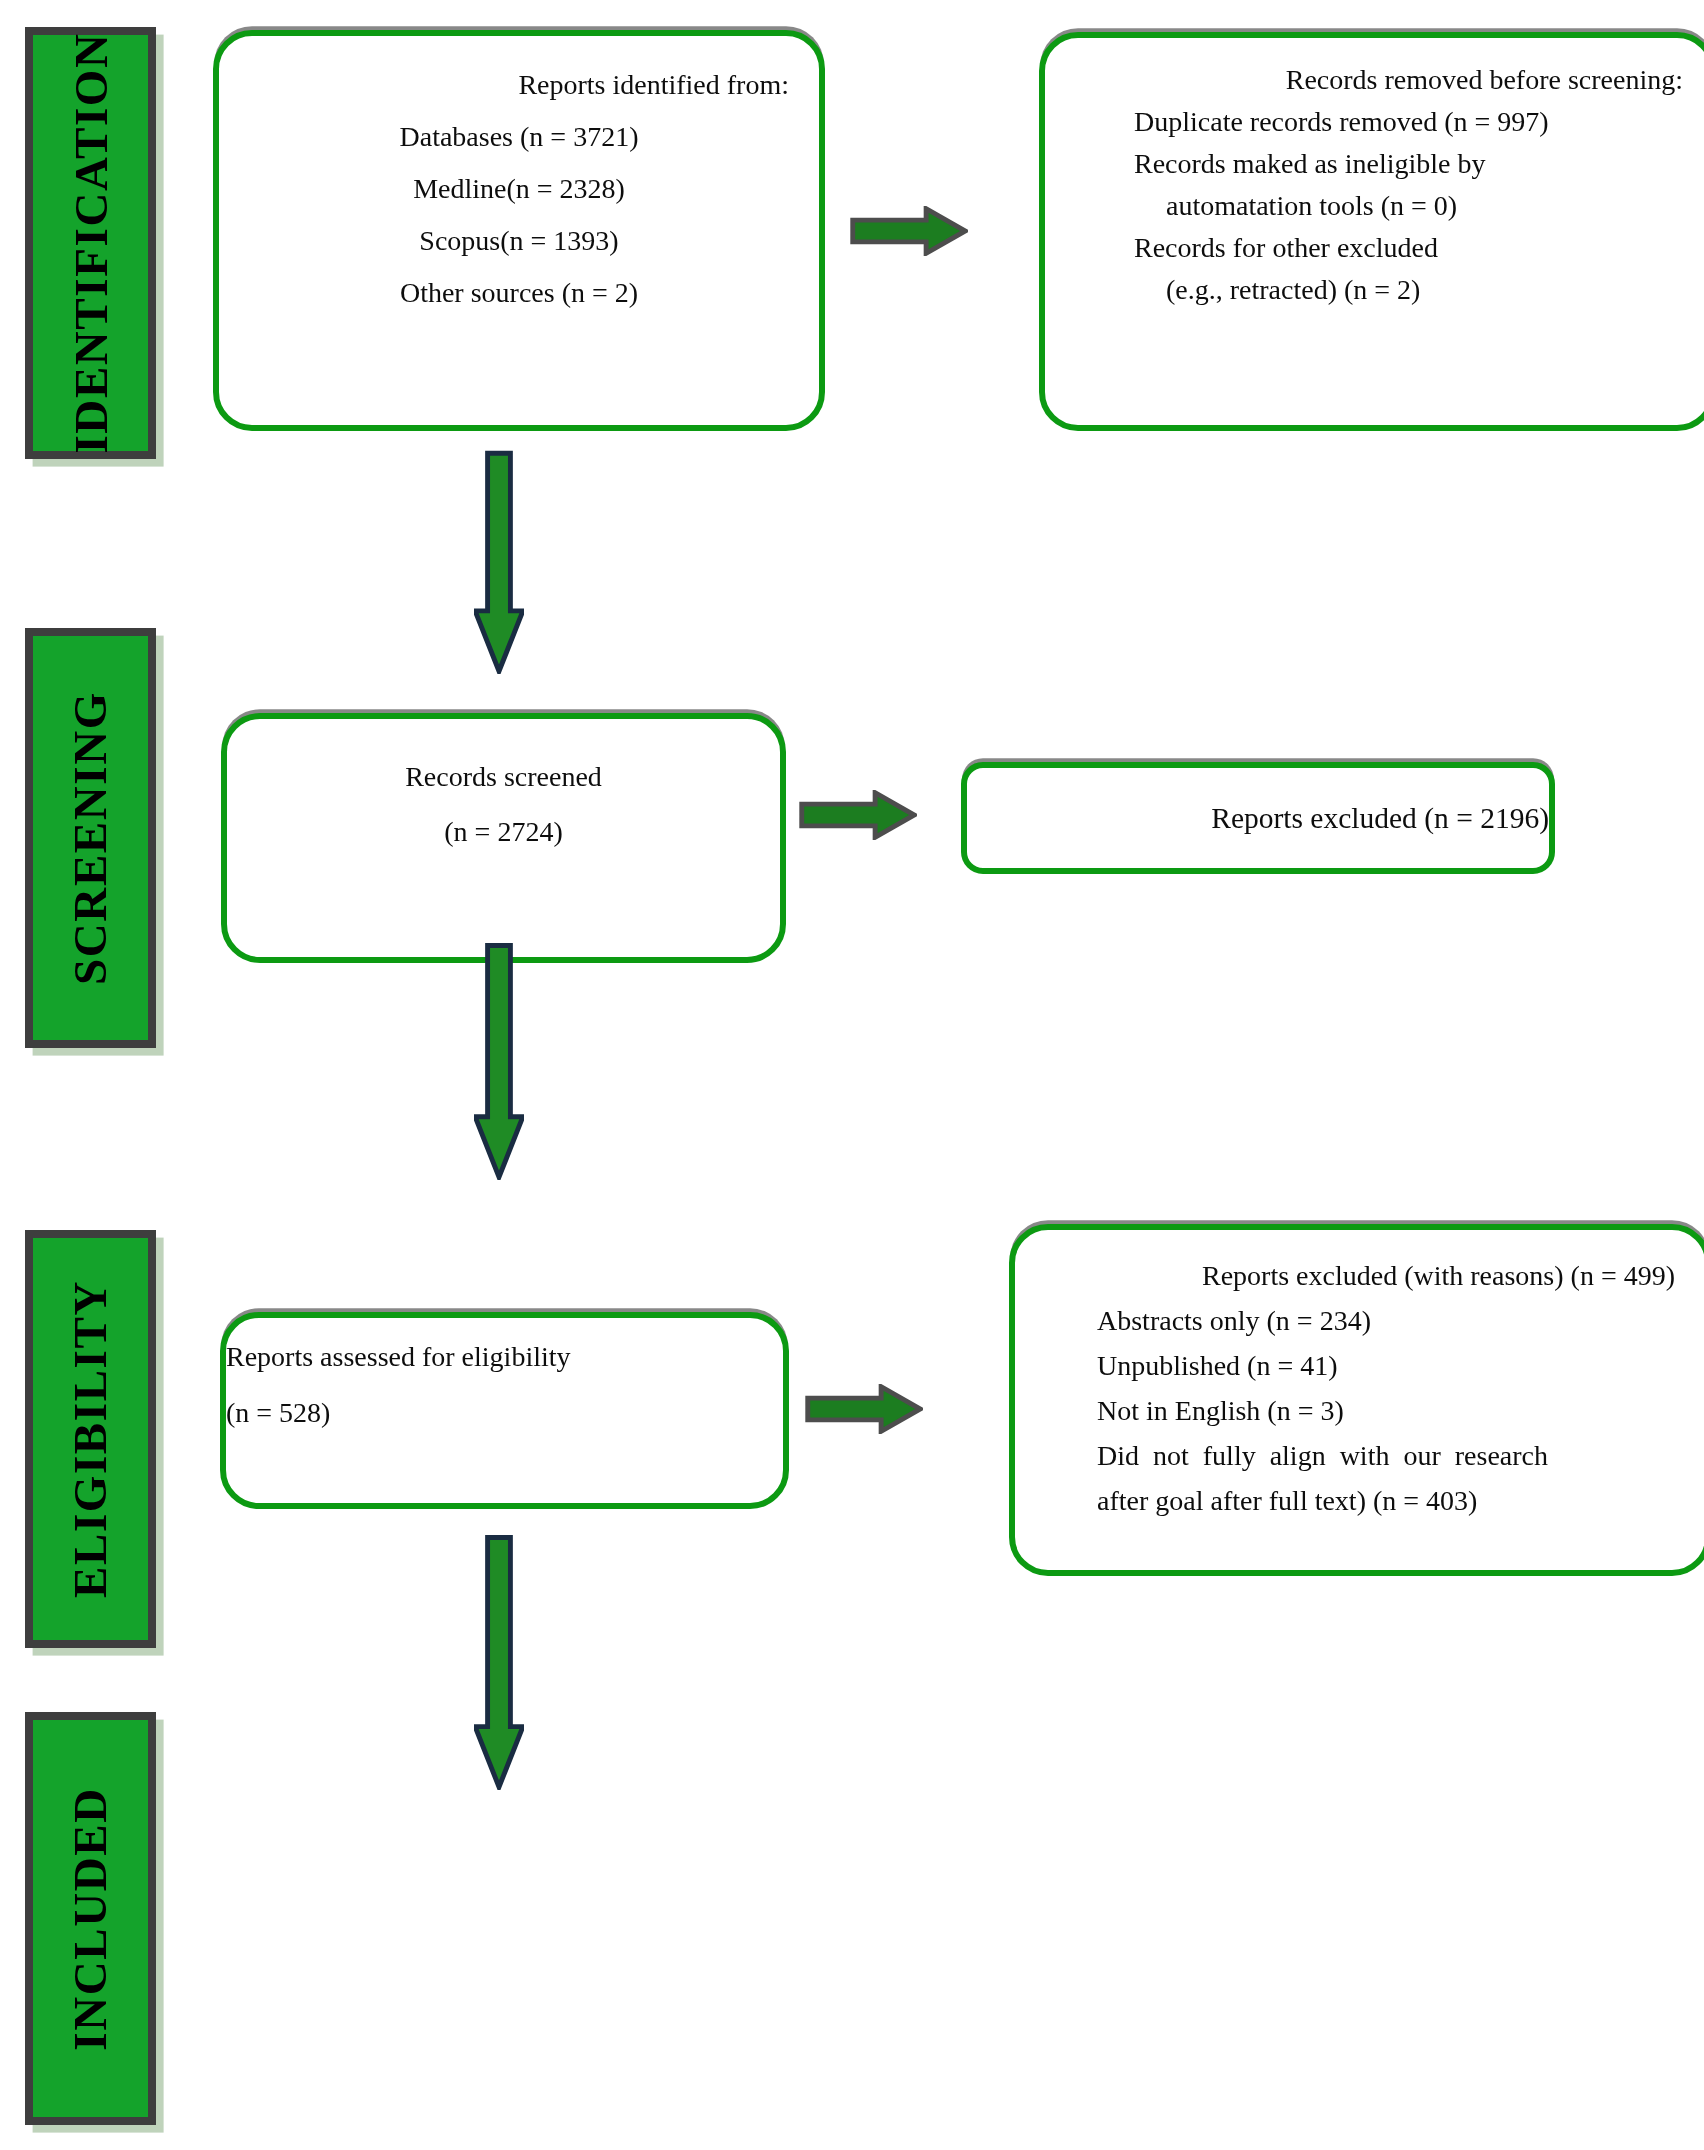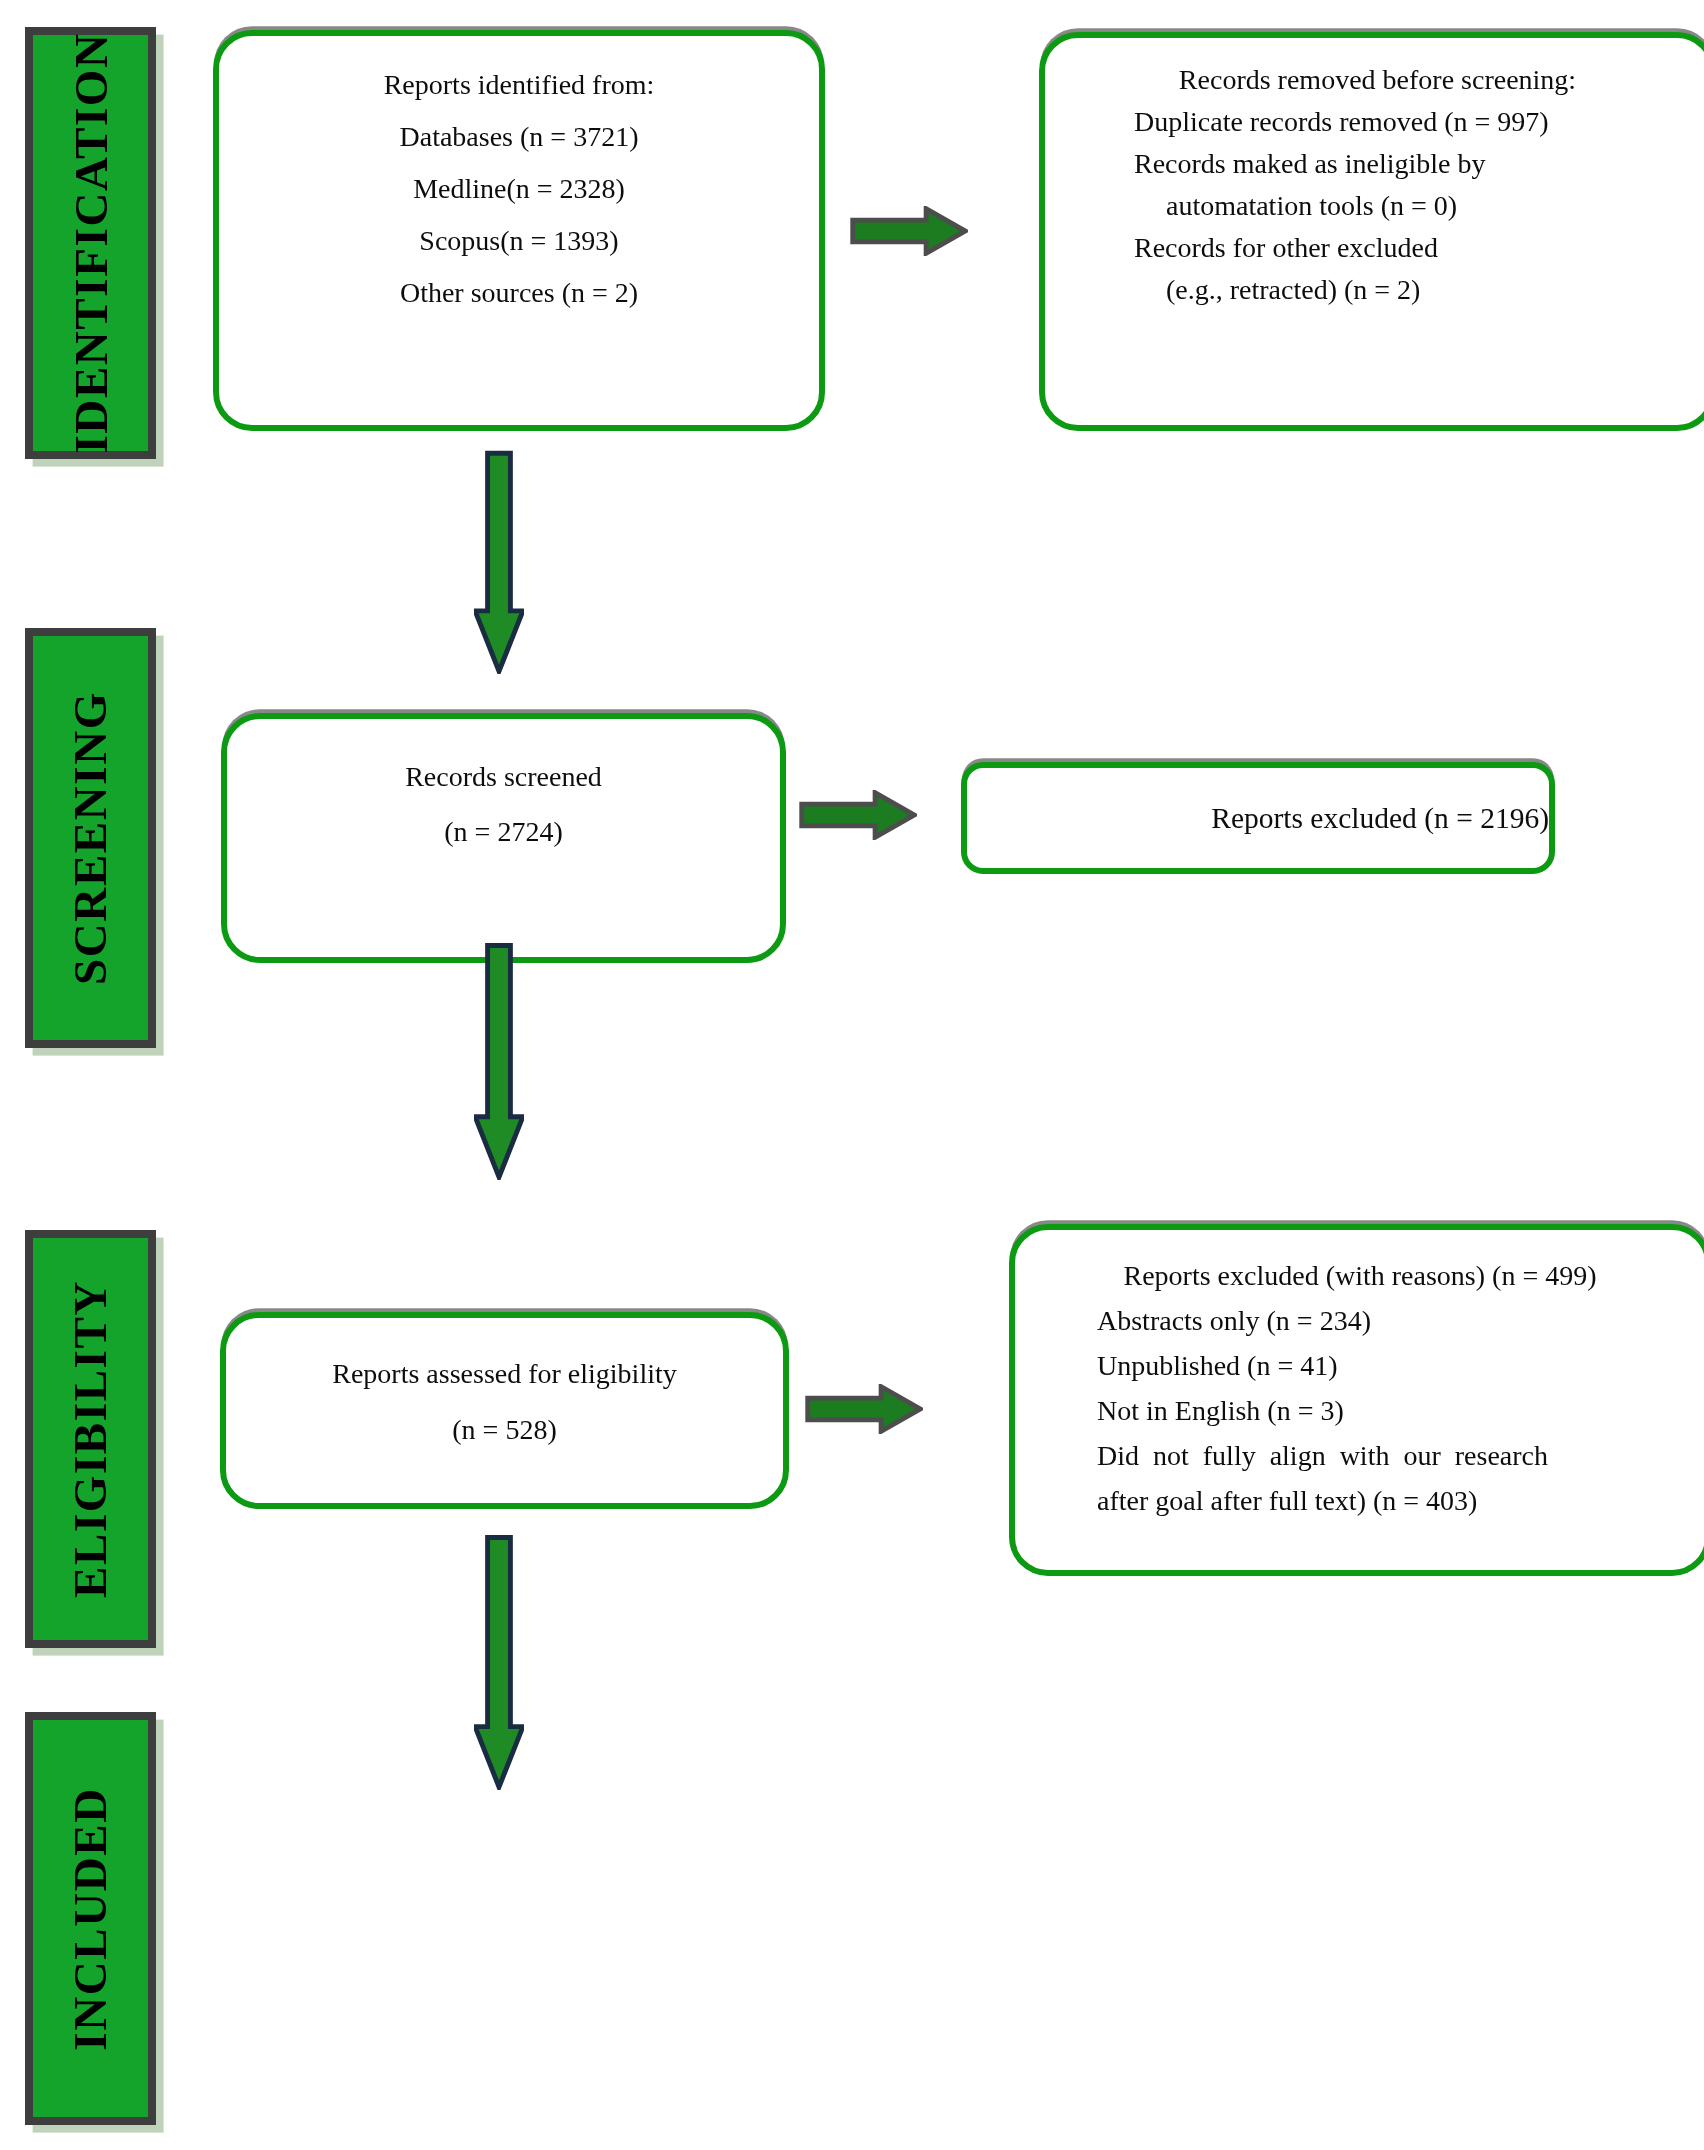--- a/index.html
+++ b/index.html
@@ -40,30 +40,30 @@
   
   .fbox{
     position:absolute;
     background:#fff;
     border:6px solid var(--box-border);
     border-radius:39px;
     box-shadow:0 -4.9px 0 -1.1px rgba(85,85,85,0.7);
     box-sizing:border-box;
     font-size:28px;line-height:52px;
   }
-  .fbox .title{text-align:center;}
+  .fbox .title{text-align:right;}
   .fbox .center{text-align:center;}
   .box-identified{left:213px;top:30px;width:612px;height:401px;padding:23px 30px;}
   .box-removed{left:994px;top:32px;width:677px;height:399px;padding:21px 27px;line-height:42px;margin-left:45px;}
   .box-removed .ind1{padding-left:62px;}
   .box-removed .ind2{padding-left:94px;}
   .box-screened{left:221px;top:713px;width:565px;height:250px;padding-top:30px;text-align:center;line-height:55px;}
   .box-excluded{left:961px;top:762px;width:594px;height:112px;border-radius:22px;
     display:flex;align-items:center;justify-content:flex-end;font-size:29.5px;}
-  .box-assessed{left:220px;top:1312px;width:569px;height:197px;padding-top:28px;text-align:center;line-height:56px;}
+  .box-assessed{left:220px;top:1312px;width:569px;height:197px;padding-top:11px;text-align:left;line-height:56px;}
   .box-reasons{left:969px;top:1224px;width:702px;height:352px;padding:23px 30px;line-height:45px;font-size:28px;margin-left:40px;}
   .box-reasons .ind1{padding-left:52px;}
   .box-reasons .justified{padding-left:52px;word-spacing:7px;}
   .box-studies{left:227px;top:1807px;width:592px;height:243px;padding:32px 24.6px;line-height:48px;}
   .box-studies .item{text-align:center;}
   
   .arrow{position:absolute;}
 </style>
 </head>
 <body>

